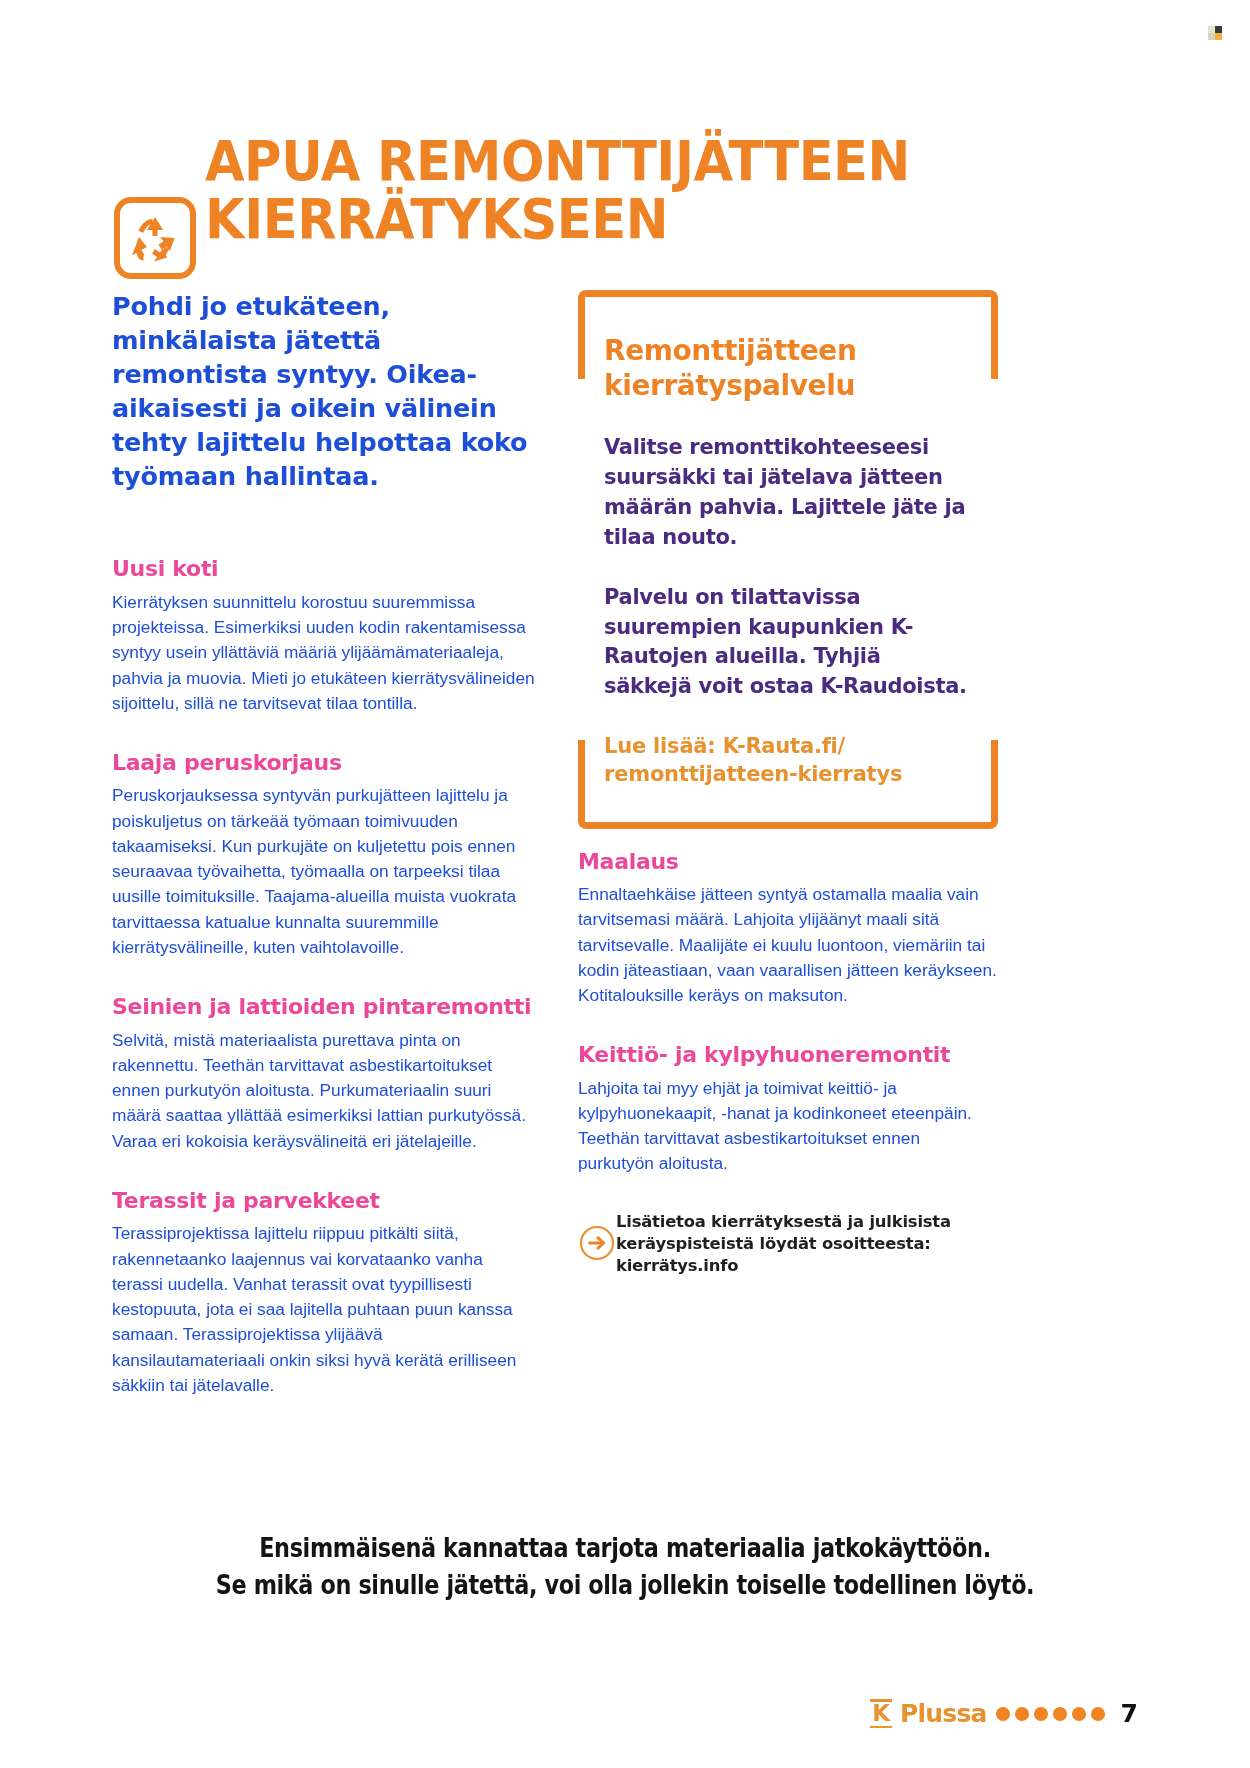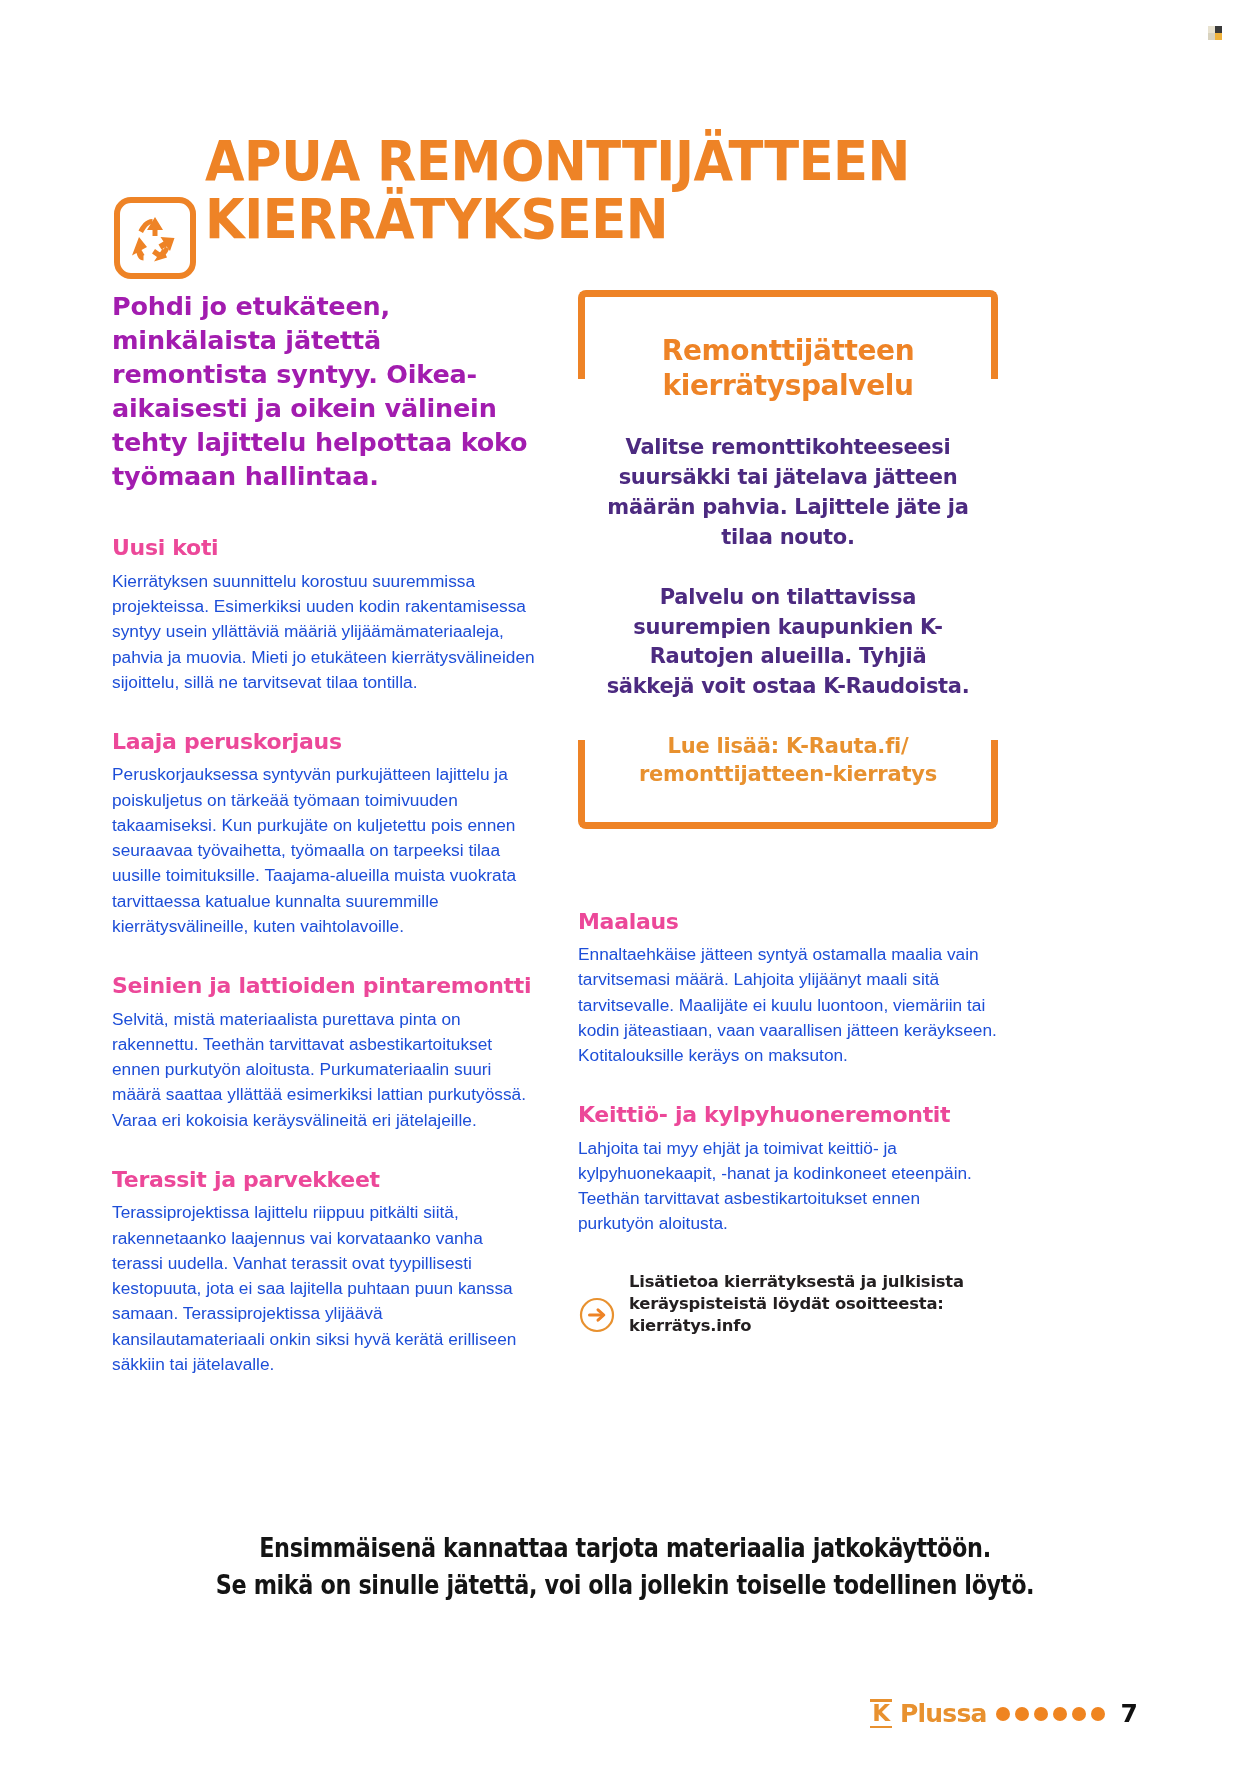--- a/index.html
+++ b/index.html
@@ -72,23 +72,23 @@
     left: 578px;
     top: 290px;
     width: 420px;
   }
 
   .lead {
     font-family: "DejaVu Sans", sans-serif;
     font-weight: 700;
     font-size: 25.5px;
     line-height: 1.33;
-    color: #a21caf;
+    color: #1d4ed8;
     letter-spacing: -0.2px;
-    margin: 0 0 42px 0;
+    margin: 0 0 63px 0;
     white-space: pre-line;
   }
 
   .sec { margin-bottom: 34px; }
   .sec:last-child { margin-bottom: 12px; }
 
   .sec-title {
     font-family: "DejaVu Sans", sans-serif;
     font-weight: 700;
     font-size: 22px;
@@ -105,22 +105,21 @@
     margin: 0;
     white-space: pre-line;
   }
 
   
   .service-box {
     position: relative;
     width: 420px;
     padding: 44px 26px 40px 26px;
     box-sizing: border-box;
-    text-align: center;
-    margin-bottom: 80px;
+    margin-bottom: 20px;
   }
   .bracket {
     position: absolute;
     width: 122px;
     height: 82px;
     border: 7px solid #ee8326;
   }
   .bracket.tl { left: 0; top: 0; border-right: none; border-bottom: none; border-top-left-radius: 8px; }
   .bracket.tr { right: 0; top: 0; border-left: none; border-bottom: none; border-top-right-radius: 8px; }
   .bracket.bl { left: 0; bottom: 0; border-right: none; border-top: none; border-bottom-left-radius: 8px; }
@@ -159,22 +158,22 @@
     line-height: 1.35;
     color: #e8912f;
     margin: 0;
     letter-spacing: -0.2px;
     white-space: pre-line;
   }
 
   
   .callout {
     display: flex;
-    align-items: flex-end;
-    gap: 13px;
+    align-items: center;
+    gap: 0;
   }
   .arrow-circle { flex: 0 0 auto; margin-top: 1px; }
   .callout-text {
     font-family: "DejaVu Sans", sans-serif;
     font-weight: 700;
     font-size: 16.4px;
     line-height: 1.36;
     color: #231f20;
     letter-spacing: -0.2px;
     white-space: pre-line;

